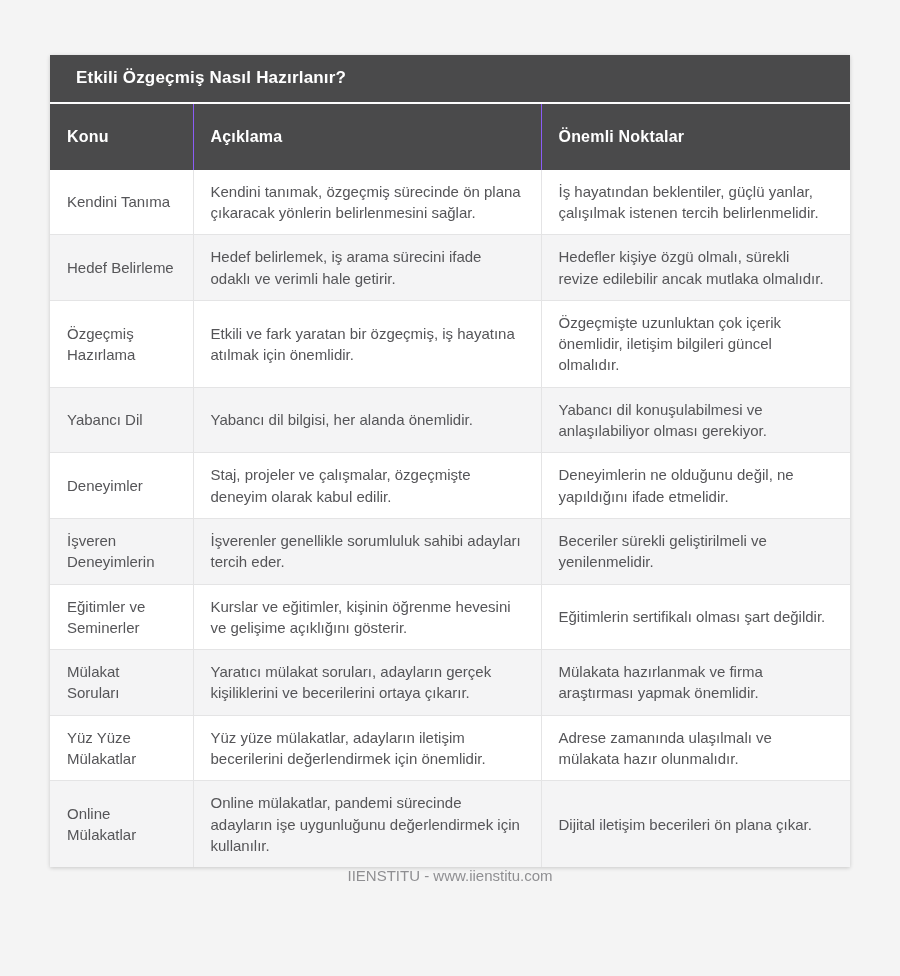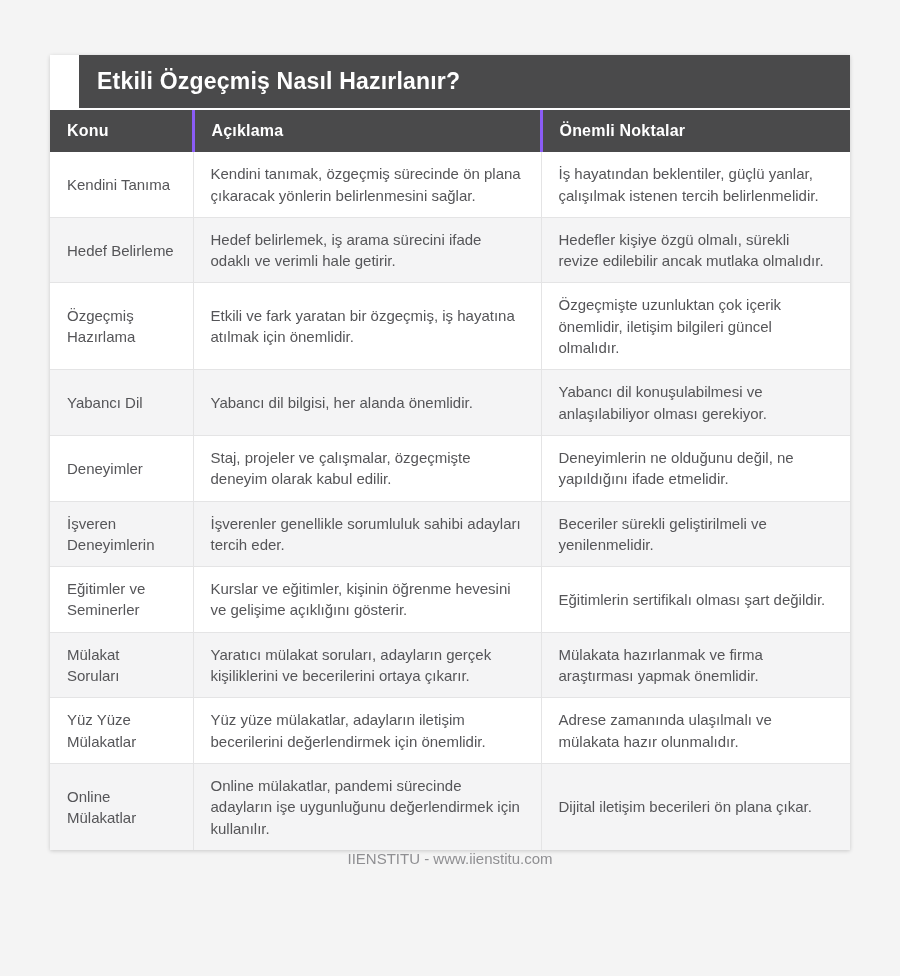--- a/index.html
+++ b/index.html
@@ -14,45 +14,44 @@
   .card {
     width: 800px;
     margin: 55px auto 0;
     background: #ffffff;
     box-shadow: 0 1px 4px rgba(0,0,0,0.18);
   }
   .card-title {
     background: #4a4a4b;
     color: #ffffff;
     font-weight: bold;
-    font-size: 23px;
+    font-size: 17px;
     line-height: 1.1;
-    padding: 14px 18px;
+    padding: 14px 26px;
     border-bottom: 2px solid #fdfdfd;
     letter-spacing: 0.2px;
-    margin-left: 29px;
   }
   table.resume-table {
     width: 100%;
     border-collapse: collapse;
     table-layout: fixed;
   }
   col.c-konu     { width: 143px; }
   col.c-aciklama { width: 348px; }
   col.c-onemli   { width: 309px; }
   thead th {
     background: #4a4a4b;
     color: #ffffff;
     font-size: 16px;
     font-weight: bold;
     text-align: left;
-    padding: 12px 17px;
+    padding: 24px 17px;
     letter-spacing: 0.2px;
   }
-  thead th + th { border-left: 3px solid #8b5cf6; }
+  thead th + th { border-left: 1px solid #8b5cf6; }
   tbody td {
     font-size: 15px;
     color: #555558;
     line-height: 1.42;
     padding: 11px 17px;
     vertical-align: middle;
     border-top: 1px solid #e4e4e5;
     word-wrap: break-word;
   }
   tbody td + td { border-left: 1px solid #e4e4e5; }

